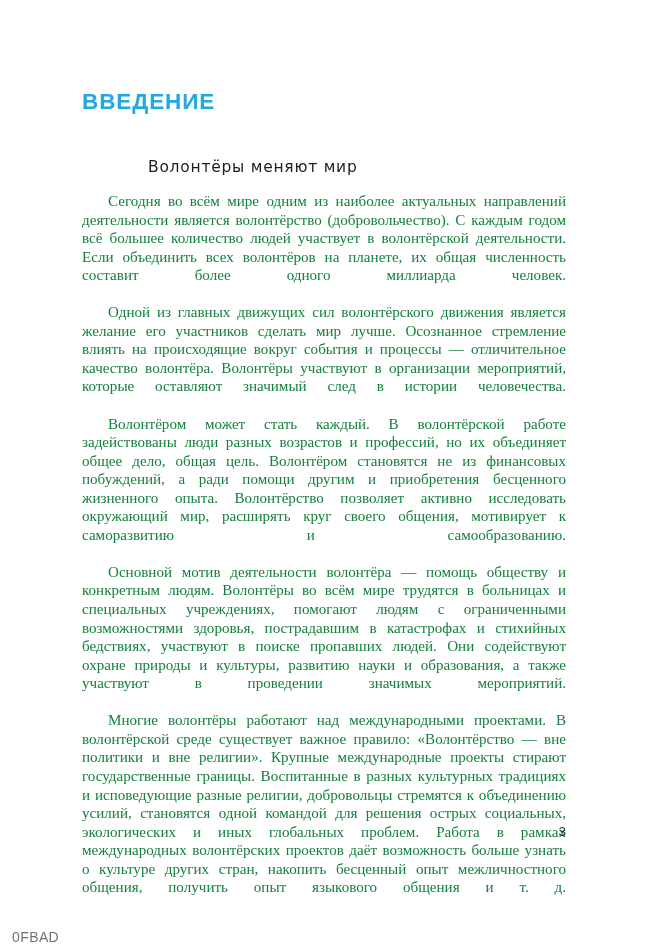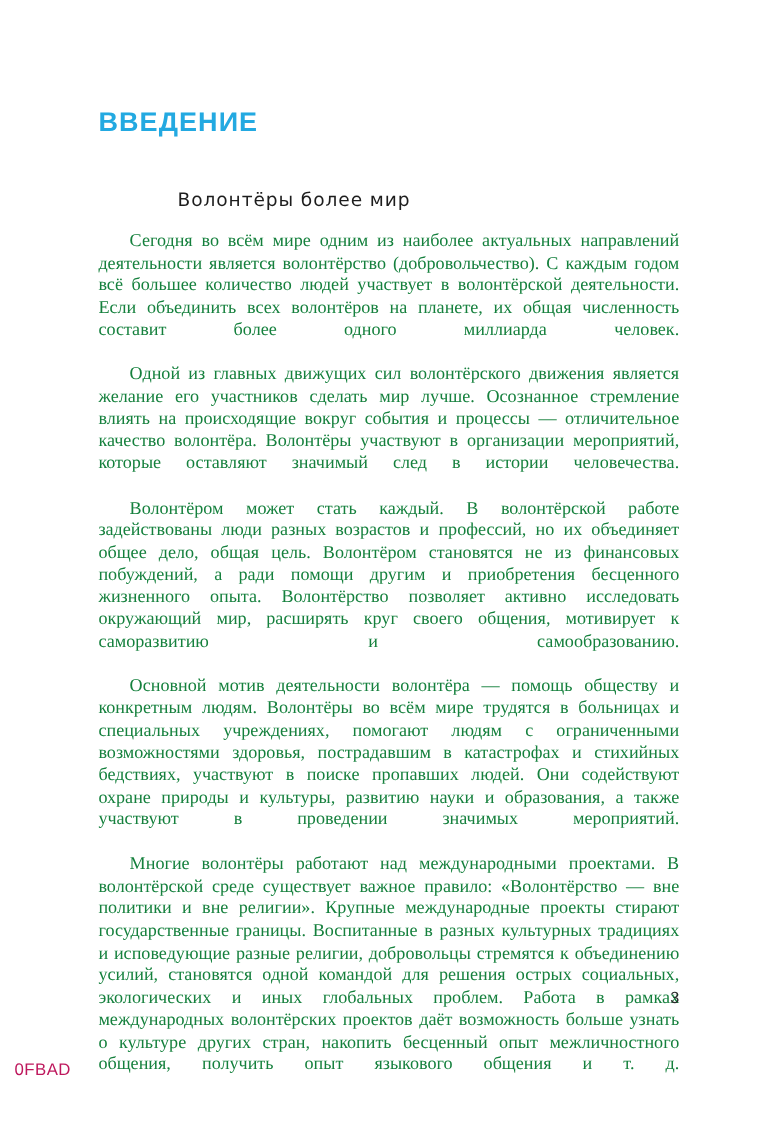--- a/index.html
+++ b/index.html
@@ -88,35 +88,35 @@
     text-align: right;
     font-family: "Liberation Sans", sans-serif;
     font-size: 13.5px;
     color: #2b2b2b;
   }
 
   
   .watermark-code {
     position: absolute;
     left: 12px;
-    top: 859px;
+    top: 905px;
     font-family: "Liberation Sans", sans-serif;
     font-size: 14px;
     letter-spacing: 0.4px;
-    color: #be185d;
+    color: #737373;
   }
 </style>
 </head>
 <body>
 
 <div class="page">
 
   <div class="chapter-heading">ВВЕДЕНИЕ</div>
 
-  <div class="article-subtitle">Волонтёры более мир</div>
+  <div class="article-subtitle">Волонтёры меняют мир</div>
 
   <div class="body-column">
     <p class="body-paragraph">Сегодня во всём мире одним из наиболее актуальных направлений деятельности является волонтёрство (добровольчество). С каждым годом всё большее количество людей участвует в волонтёрской деятельности. Если объединить всех волонтёров на планете, их общая численность составит более одного миллиарда человек.</p>
     <p class="body-paragraph">Одной из главных движущих сил волонтёрского движения является желание его участников сделать мир лучше. Осознанное стремление влиять на происходящие вокруг события и процессы — отличительное качество волонтёра. Волонтёры участвуют в организации мероприятий, которые оставляют значимый след в истории человечества.</p>
     <p class="body-paragraph">Волонтёром может стать каждый. В волонтёрской работе задействованы люди разных возрастов и профессий, но их объединяет общее дело, общая цель. Волонтёром становятся не из финансовых побуждений, а ради помощи другим и приобретения бесценного жизненного опыта. Волонтёрство позволяет активно исследовать окружающий мир, расширять круг своего общения, мотивирует к саморазвитию и самообразованию.</p>
     <p class="body-paragraph">Основной мотив деятельности волонтёра — помощь обществу и конкретным людям. Волонтёры во всём мире трудятся в больницах и специальных учреждениях, помогают людям с ограниченными возможностями здоровья, пострадавшим в катастрофах и стихийных бедствиях, участвуют в поиске пропавших людей. Они содействуют охране природы и культуры, развитию науки и образования, а также участвуют в проведении значимых мероприятий.</p>
     <p class="body-paragraph">Многие волонтёры работают над международными проектами. В волонтёрской среде существует важное правило: «Волонтёрство — вне политики и вне религии». Крупные международные проекты стирают государственные границы. Воспитанные в разных культурных традициях и исповедующие разные религии, добровольцы стремятся к объединению усилий, становятся одной командой для решения острых социальных, экологических и иных глобальных проблем. Работа в рамках международных волонтёрских проектов даёт возможность больше узнать о культуре других стран, накопить бесценный опыт межличностного общения, получить опыт языкового общения и т. д.</p>
   </div>
 
   <div class="page-number">3</div>

